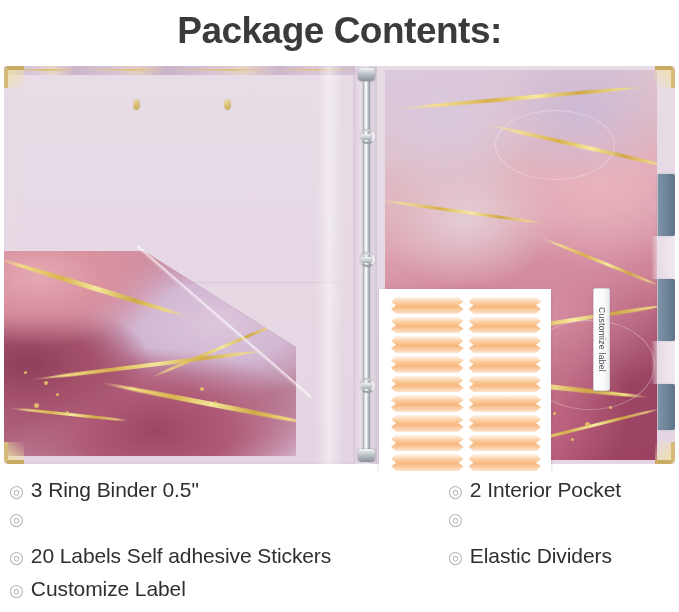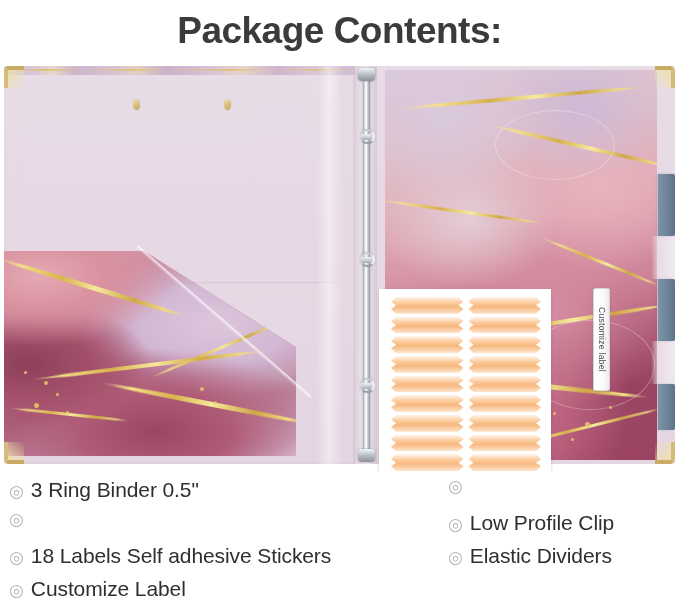--- a/index.html
+++ b/index.html
@@ -529,33 +529,33 @@
   <div class="col left-col" id="contents-left">
       <div class="bullet-row">
         <span class="bullet-glyph">◎</span>
         <span class="bullet-text">3 Ring Binder 0.5"</span>
       </div>
       <div class="bullet-row">
         <span class="bullet-glyph">◎</span>
       </div>
       <div class="bullet-row">
         <span class="bullet-glyph">◎</span>
-        <span class="bullet-text">18 Labels Self adhesive Stickers</span>
+        <span class="bullet-text">20 Labels Self adhesive Stickers</span>
       </div>
       <div class="bullet-row">
         <span class="bullet-glyph">◎</span>
         <span class="bullet-text">Customize Label</span>
       </div>
     </div>
   <div class="col right-col" id="contents-right">
       <div class="bullet-row">
         <span class="bullet-glyph">◎</span>
-      </div>
-      <div class="bullet-row">
-        <span class="bullet-glyph">◎</span>
-        <span class="bullet-text">Low Profile Clip</span>
+        <span class="bullet-text">2 Interior Pocket</span>
+      </div>
+      <div class="bullet-row">
+        <span class="bullet-glyph">◎</span>
       </div>
       <div class="bullet-row">
         <span class="bullet-glyph">◎</span>
         <span class="bullet-text">Elastic Dividers</span>
       </div>
     </div>
 </div>
 
 </body></html>

